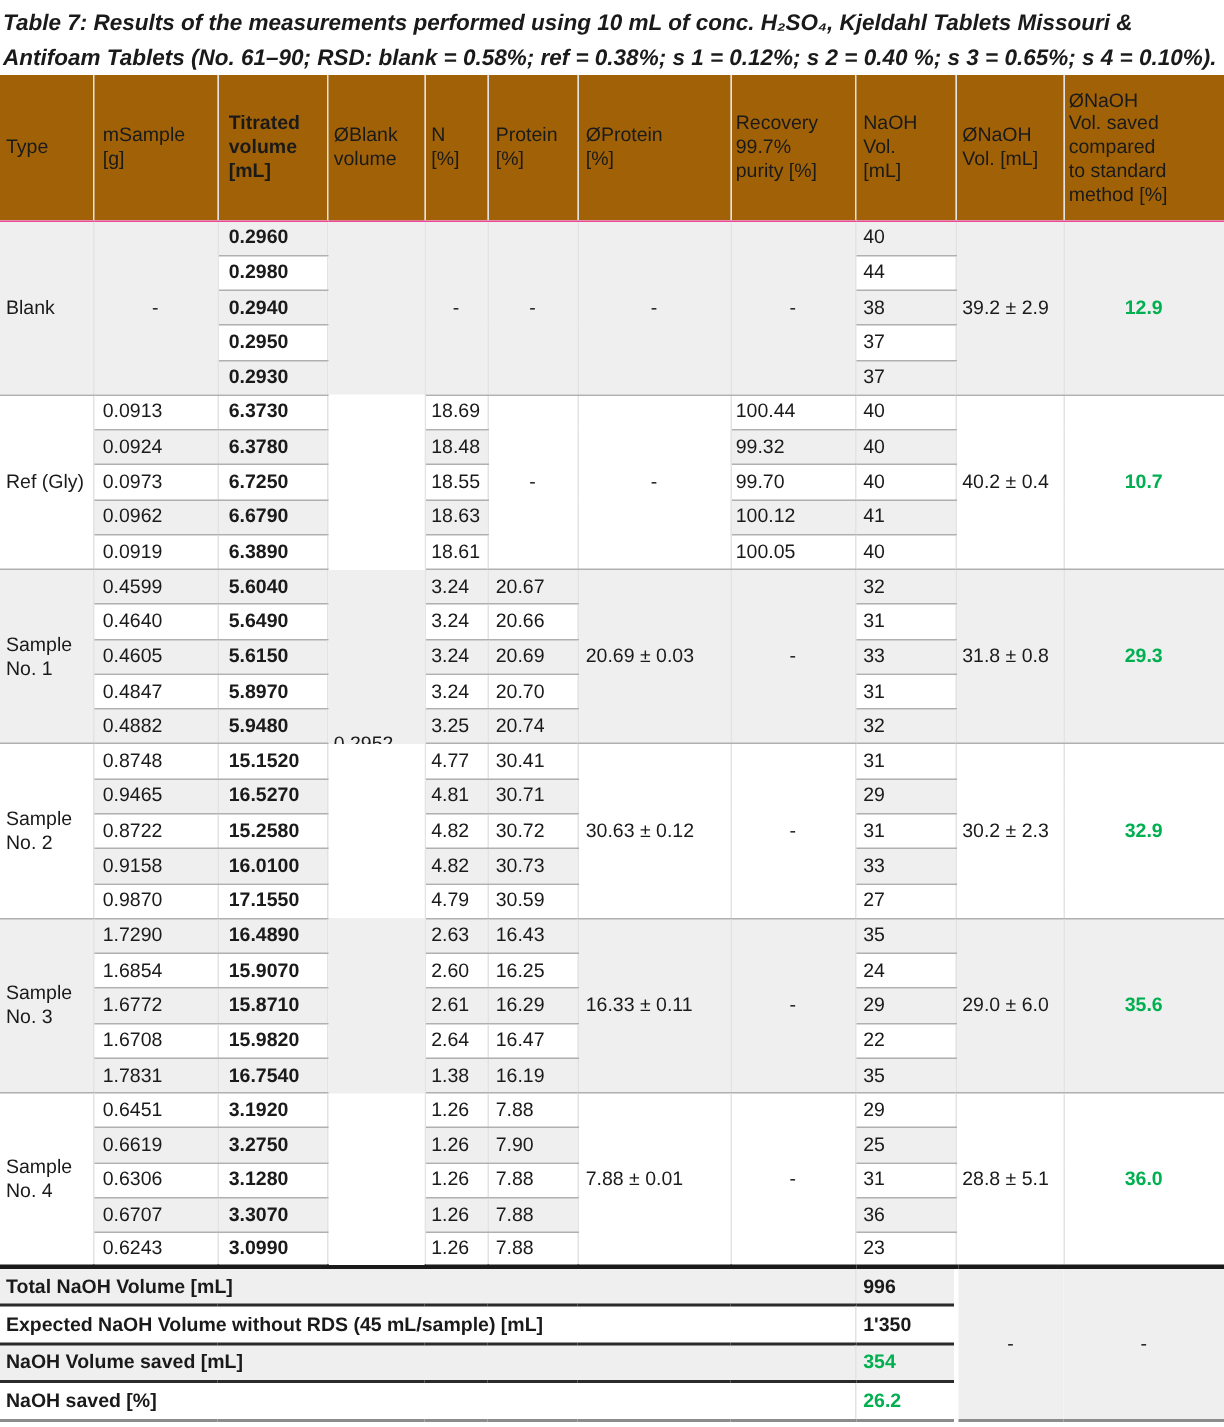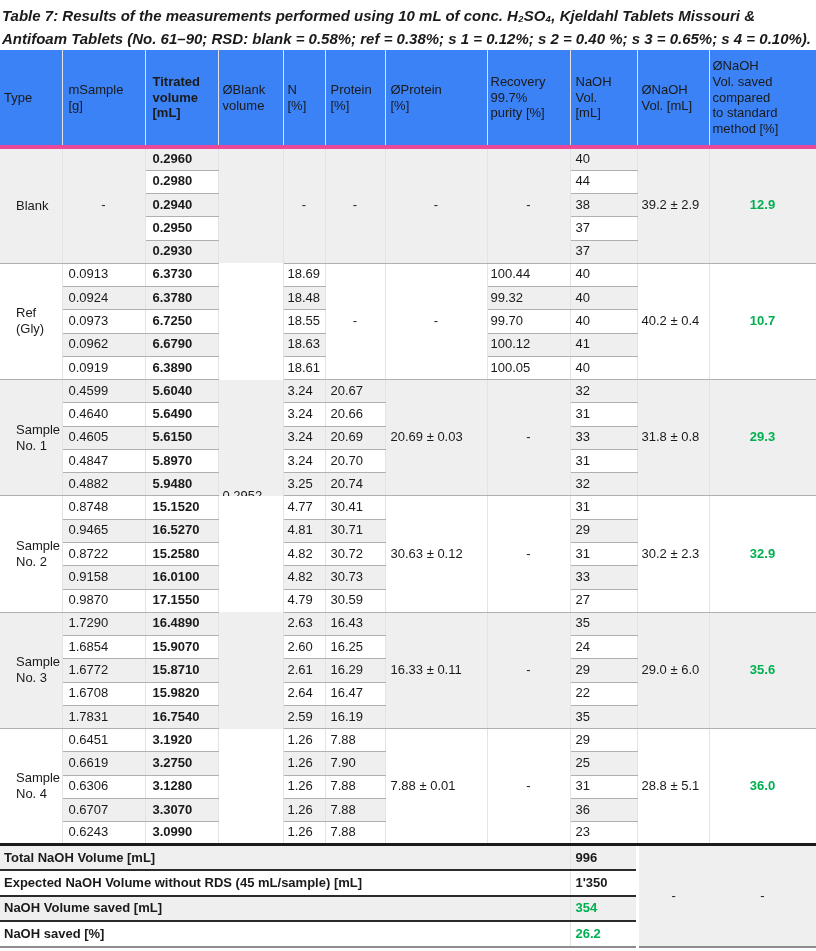--- a/index.html
+++ b/index.html
@@ -16,33 +16,33 @@
   }
   table {
     width:816px; table-layout:fixed; border-collapse:collapse;
     font-size:13px;
   }
   thead tr { height:97px; }
   th {
     font-weight:normal; text-align:left; vertical-align:middle;
     line-height:1.22; white-space:pre-line;
     padding:2px 6px 2px 4px;
-    border-bottom:4px solid #ec4899; border-right:1px solid #e3e3e3;
-    background:#3b82f6;
+    border-bottom:1px solid #ec4899; border-right:1px solid #e3e3e3;
+    background:#a16207;
   }
   tbody tr { height:23.27px; }
   td {
     vertical-align:middle; line-height:1.15;
     padding:0 2px 0 4px;
     border-right:1px solid #e3e3e3;
   }
   td.data, td.span { border-bottom:1px solid #b0b0b0; }
   td.shade { background:var(--shade); }
   td.plain { background:#ffffff; }
-  td.c-type { padding-left:16px; line-height:1.25; }
+  td.c-type { padding-left:4px; line-height:1.25; }
   .c-m_sample { padding-left:6px; }
   .c-titrated { padding-left:7px;font-weight:bold; }
   .c-n { padding-left:4px; }
   .c-protein { padding-left:5px; }
   .c-o_protein { padding-left:5px; }
   .c-recovery { padding-left:3px; }
   .c-naoh { padding-left:5px; }
   .c-o_naoh { padding-left:4px; }
   td.c-saved { text-align:center; padding:0; color:var(--green); font-weight:bold; }
   th.c-saved { text-align:left; padding-left:3px; color:#1a1a1a; font-weight:normal; }
@@ -297,21 +297,21 @@
       <tr>
         <td class="c-m_sample data plain">1.6708</td>
         <td class="c-titrated data plain">15.9820</td>
         <td class="c-n data plain">2.64</td>
         <td class="c-protein data plain">16.47</td>
         <td class="c-naoh data plain">22</td>
       </tr>
       <tr>
         <td class="c-m_sample data shade">1.7831</td>
         <td class="c-titrated data shade">16.7540</td>
-        <td class="c-n data shade">2.59</td>
+        <td class="c-n data shade">1.38</td>
         <td class="c-protein data shade">16.19</td>
         <td class="c-naoh data shade">35</td>
       </tr>
       <tr>
         <td class="c-type span plain" rowspan="5">Sample No. 4</td>
         <td class="c-m_sample data plain">0.6451</td>
         <td class="c-titrated data plain">3.1920</td>
         <td class="c-oblank plain" rowspan="5"></td>
         <td class="c-n data plain">1.26</td>
         <td class="c-protein data plain">7.88</td>

